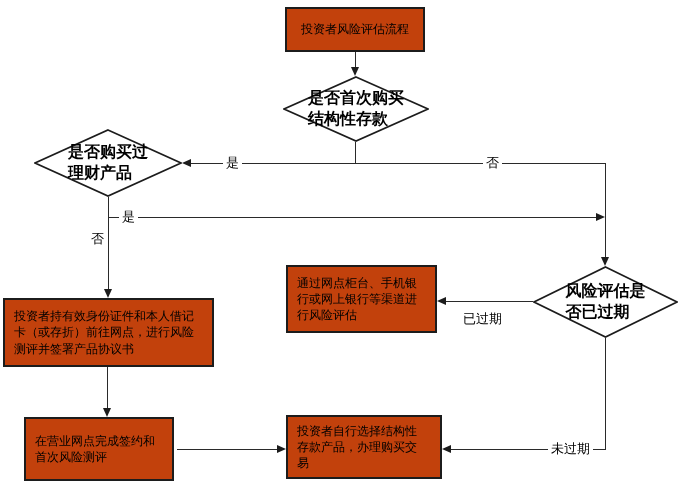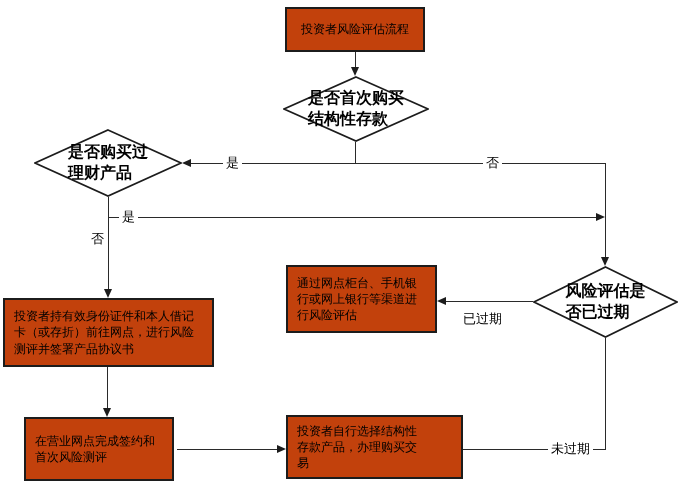--- a/index.html
+++ b/index.html
@@ -112,19 +112,19 @@
   </div>
 
   <div class="diamond" style="left:533px;top:266px;width:145px;height:72px">
     <svg width="145" height="72" viewBox="0 0 145 72">
       <polygon points="72.5,1 144,36 72.5,71 1,36"></polygon>
     </svg>
     <div class="dlabel">风险评估是
 否已过期</div>
   </div>
 
-  <div class="node-box" style="left:286px;top:415px;width:177px;height:64px">
+  <div class="node-box" style="left:286px;top:415px;width:156px;height:64px">
     <span>投资者自行选择结构性
 存款产品，办理购买交
 易</span>
   </div>
 
 </div>
 
 </body></html>

